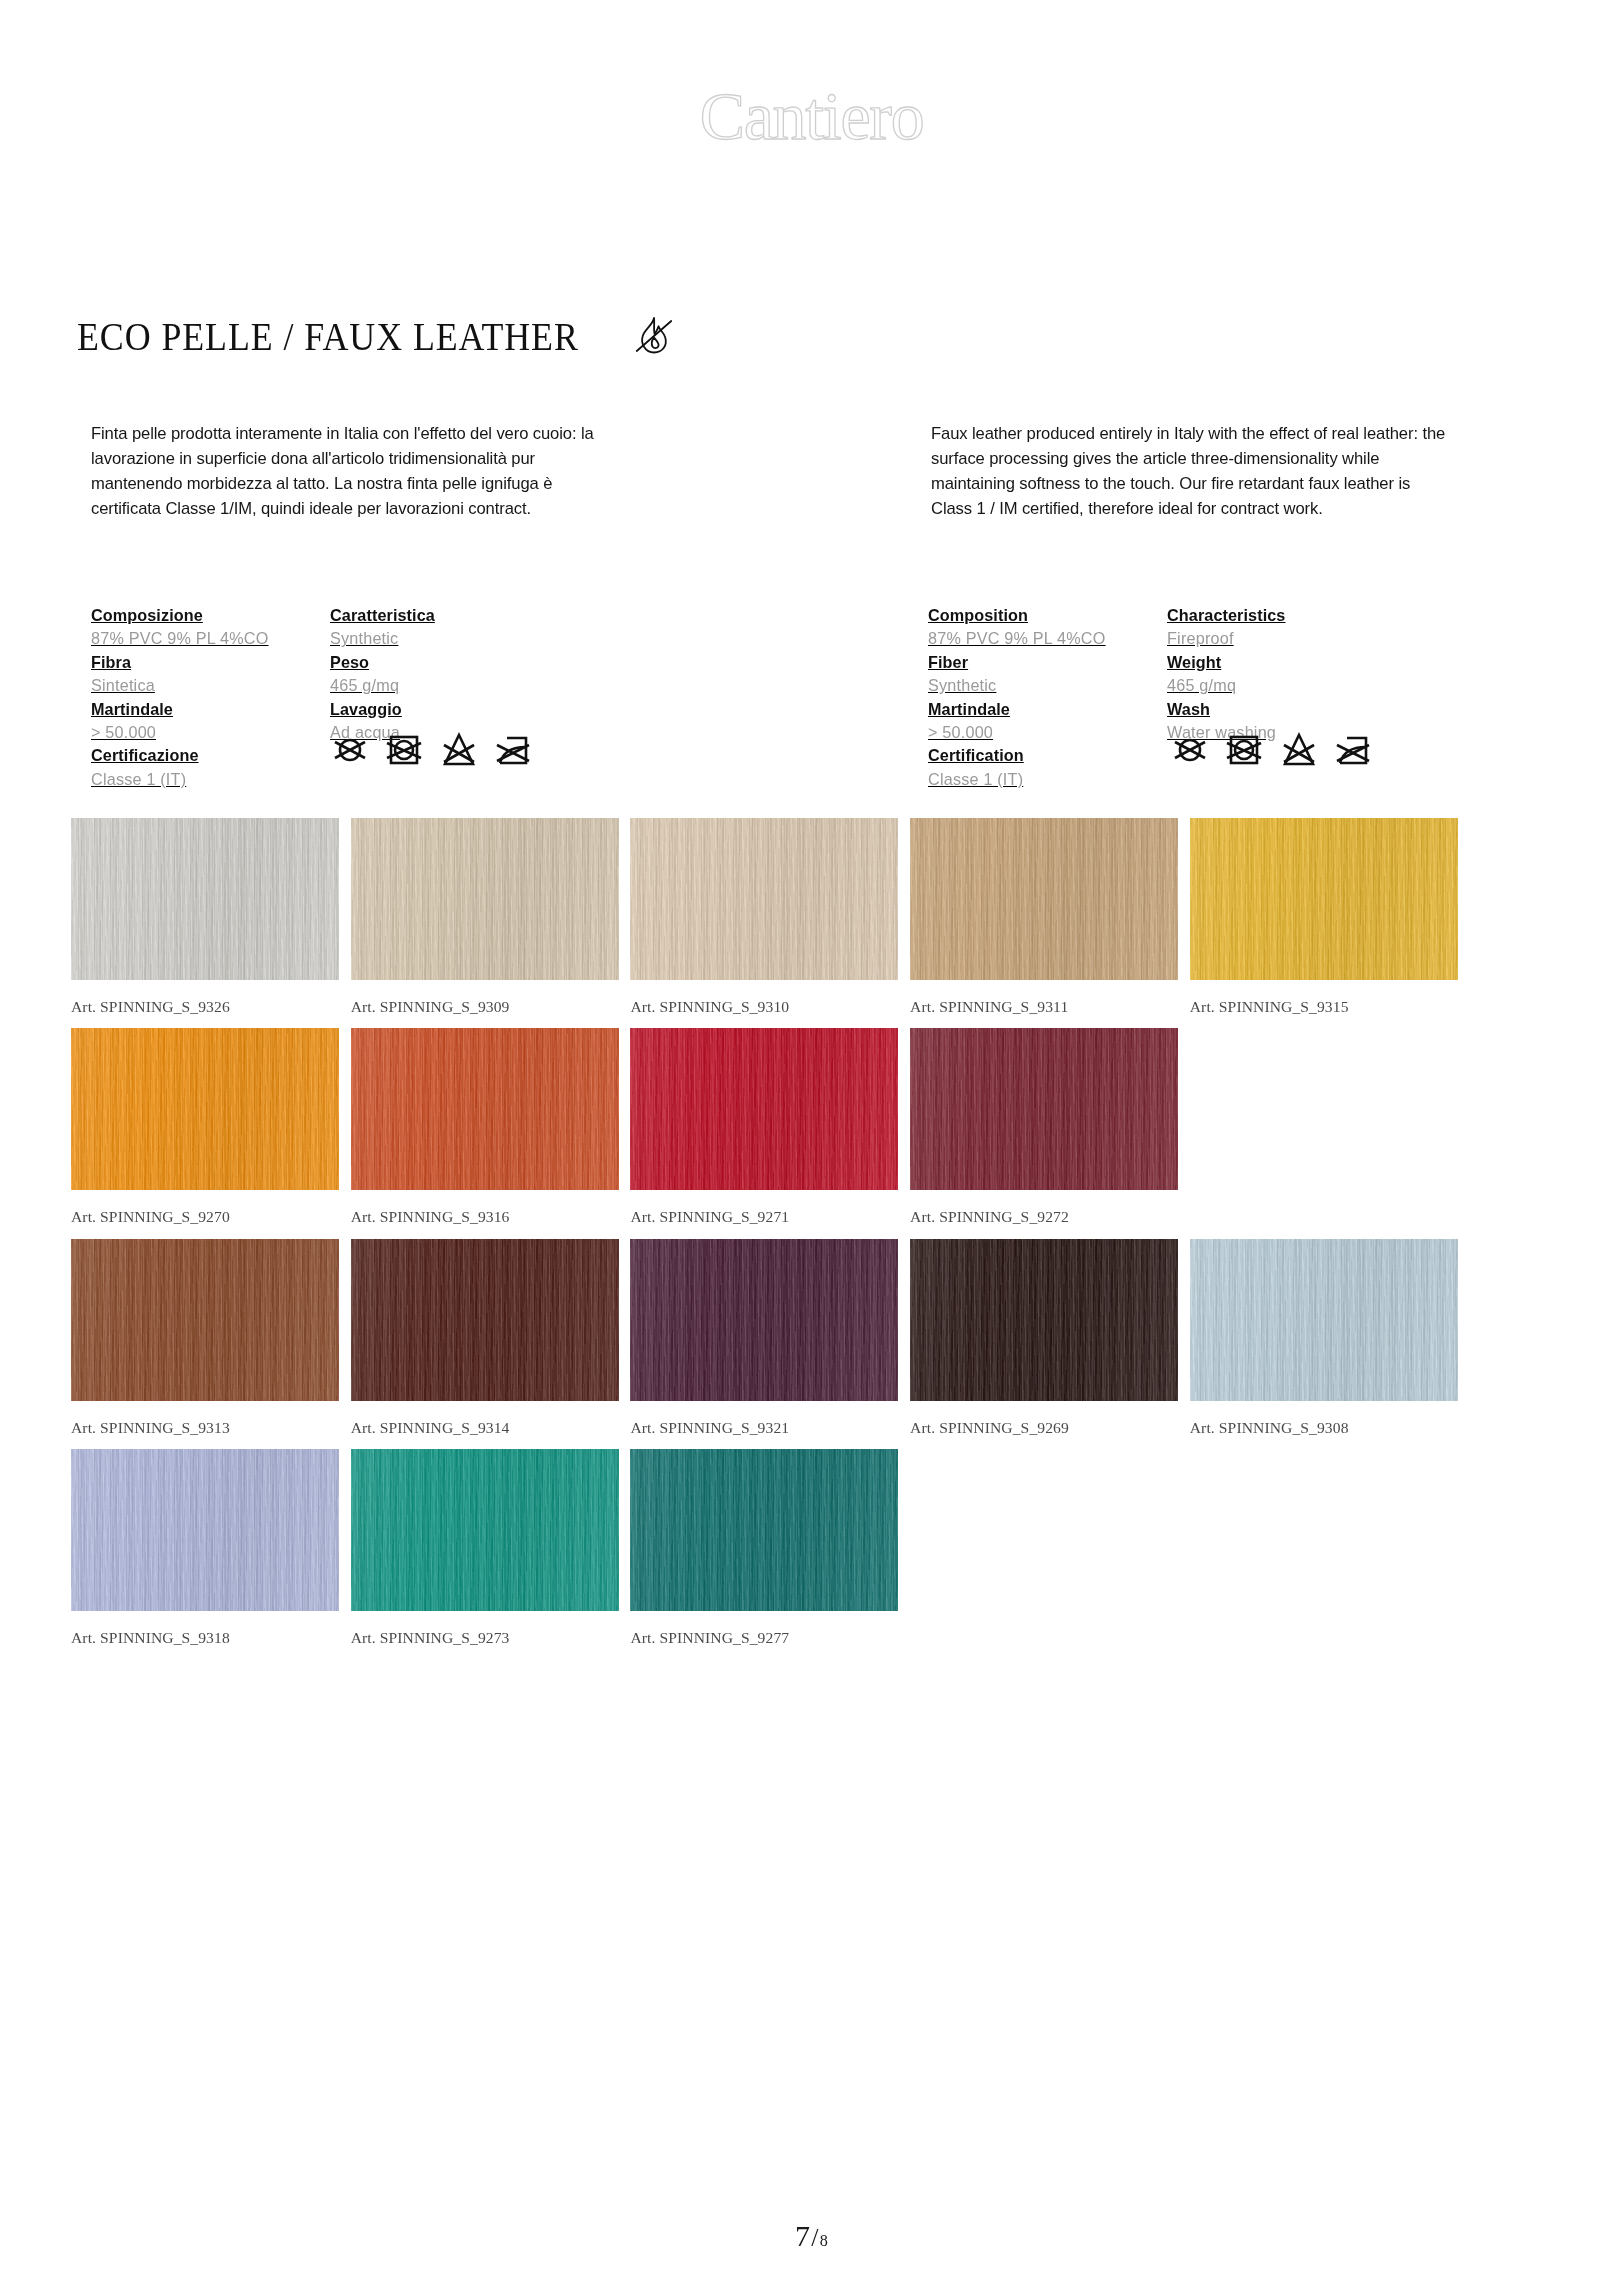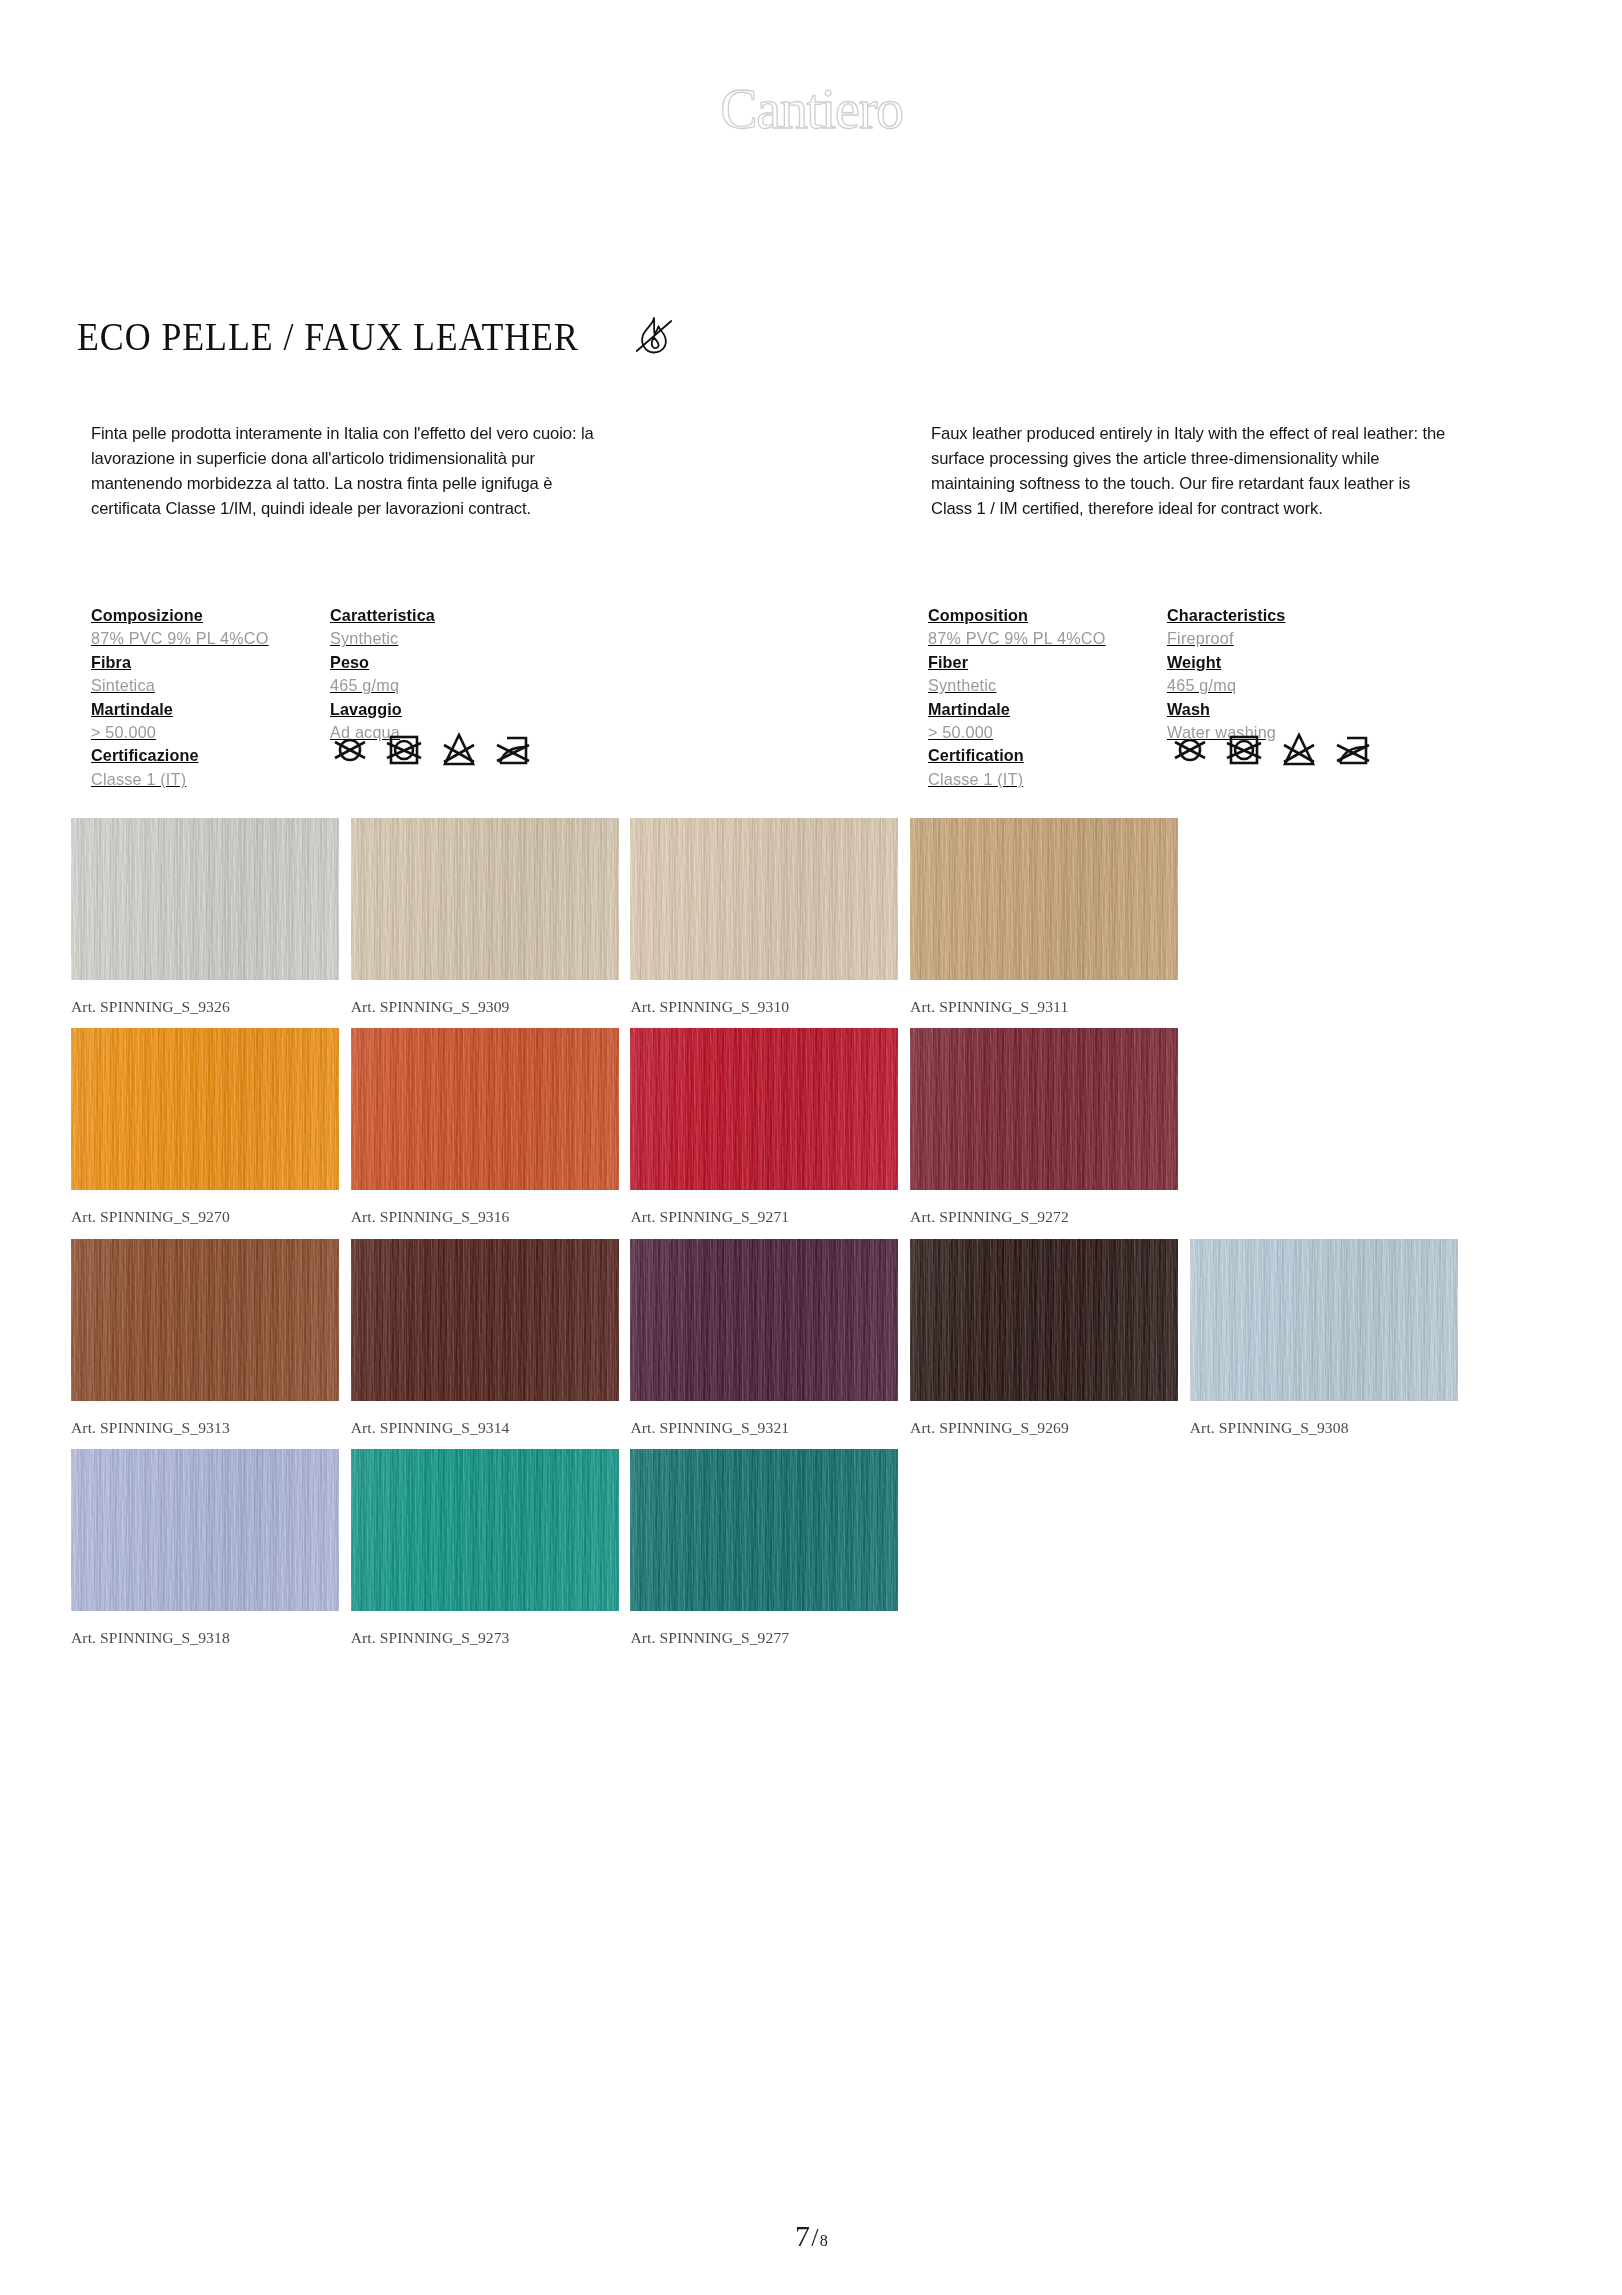--- a/index.html
+++ b/index.html
@@ -16,21 +16,21 @@
   
   .brand-wrap {
     position: absolute;
     top: 77px;
     left: 0;
     width: 100%;
     text-align: center;
   }
   .brand-logo {
     font-family: "Liberation Serif", serif;
-    font-size: 56px;
+    font-size: 68px;
     letter-spacing: -1.3px;
     color: transparent;
     -webkit-text-stroke: 1.3px #cfcfcf;
     text-shadow: 0 0 0 transparent;
     font-weight: 400;
   }
 
   
   .title-row {
     position: absolute;
@@ -321,20 +321,24 @@
       <div class="swatch-label">Art. SPINNING_S_9309</div>
     </div>
     <div class="swatch-cell">
       <div class="swatch-chip" style="background-color: rgb(221, 202, 178);"></div>
       <div class="swatch-label">Art. SPINNING_S_9310</div>
     </div>
     <div class="swatch-cell">
       <div class="swatch-chip" style="background-color: rgb(200, 165, 121);"></div>
       <div class="swatch-label">Art. SPINNING_S_9311</div>
     </div>
+    <div class="swatch-cell">
+      <div class="swatch-chip" style="background-color: rgb(232, 183, 49);"></div>
+      <div class="swatch-label">Art. SPINNING_S_9315</div>
+    </div>
   </div>
 
   <div class="swatch-row">
     <div class="swatch-cell">
       <div class="swatch-chip" style="background-color: rgb(240, 144, 16);"></div>
       <div class="swatch-label">Art. SPINNING_S_9270</div>
     </div>
     <div class="swatch-cell">
       <div class="swatch-chip" style="background-color: rgb(205, 79, 38);"></div>
       <div class="swatch-label">Art. SPINNING_S_9316</div>

